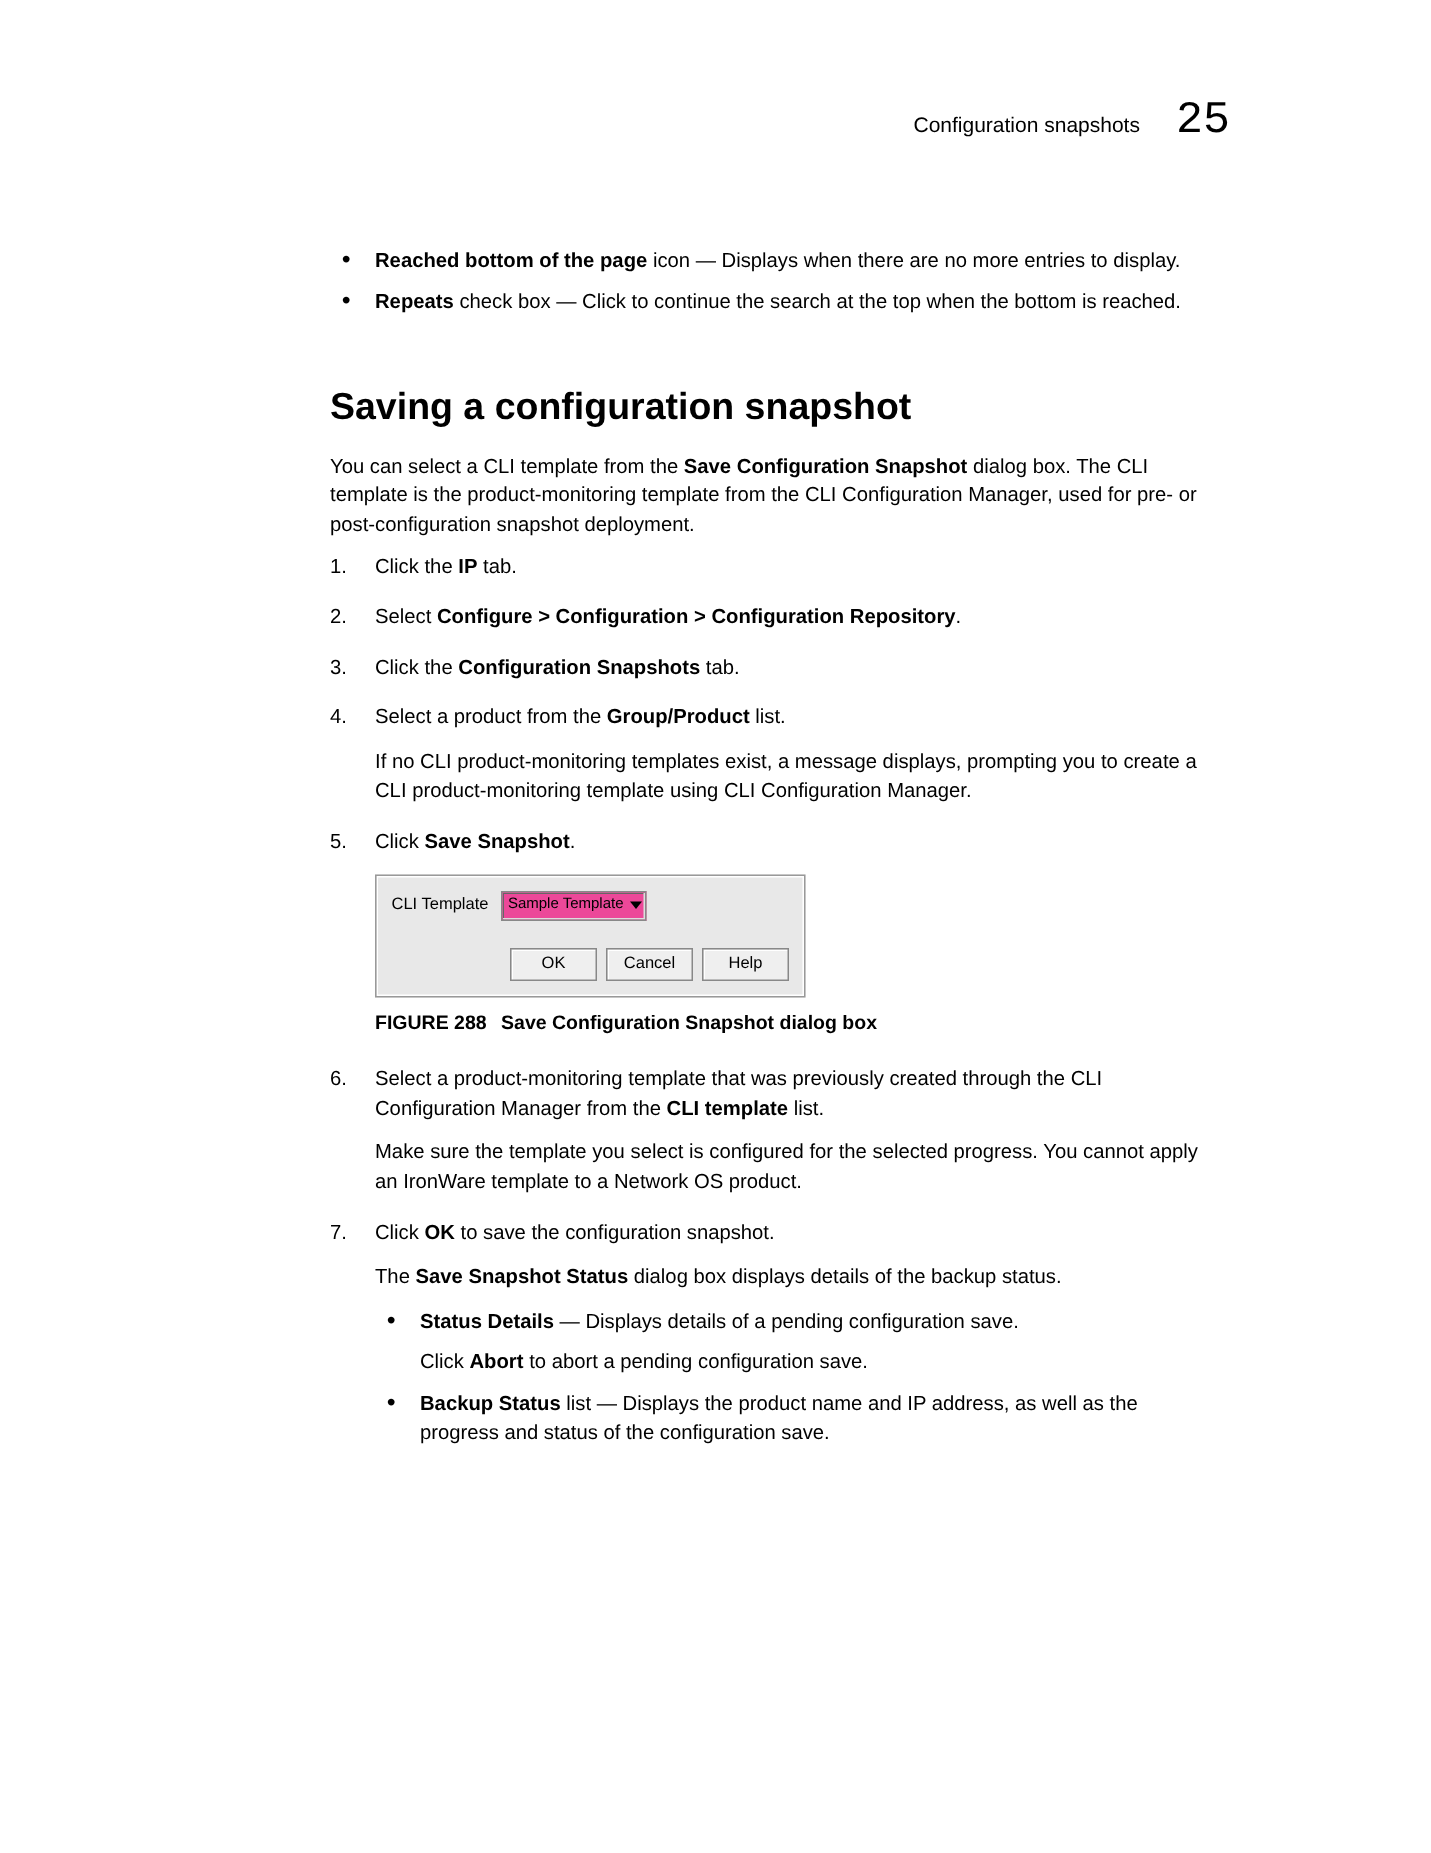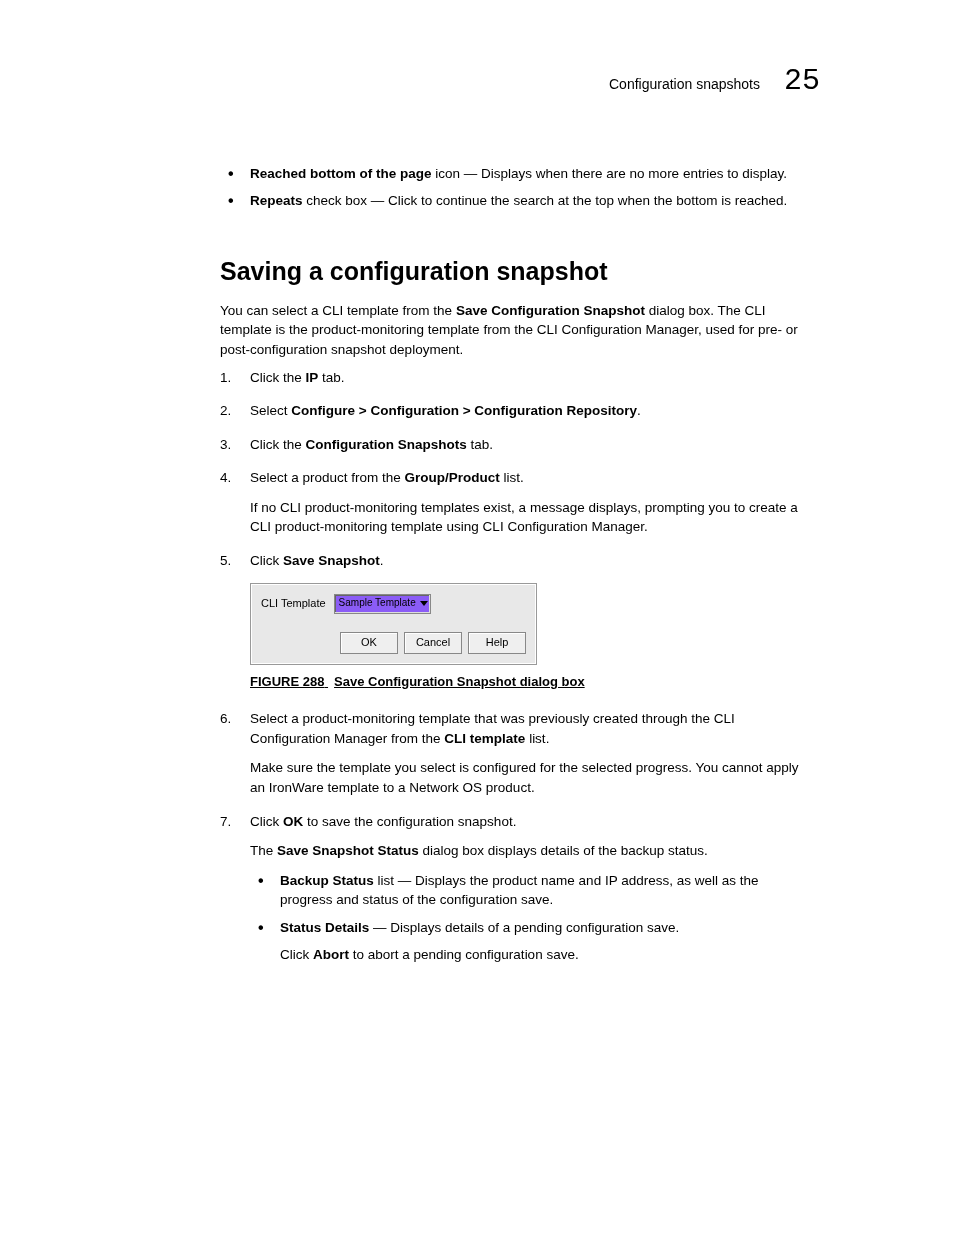--- a/index.html
+++ b/index.html
@@ -103,21 +103,21 @@
     padding: 10px 10px 6px 10px;
   }
   .dialog-label {
     font-family: Arial, sans-serif;
     font-size: 11px;
   }
   .combo {
     display: inline-flex;
     align-items: center;
     height: 18px;
-    background: #8b5cf6;
+    background: #ec4899;
     border: 1px solid #888;
     font-size: 10px;
     padding: 0 2px 0 4px;
     box-shadow: inset -1px -1px 0 #ddd, inset 1px 1px 0 #666;
     justify-content: flex-end;
   }
   .combo .tri {
     display:inline-block;
     margin-left:4px;
     width:0;height:0;
@@ -138,21 +138,20 @@
     background: #efefef;
     border: 1px solid #888;
     box-shadow: inset 1px 1px 0 #fff;
     text-align:center;
     line-height:18px;
     padding:0 6px;
   }
   .fig-caption {
     font-size: 13px;
     margin: 2px 0 18px 0;
-    text-decoration: underline;
   }
   .fig-caption .fig-label { font-weight:700; }
   .fig-caption .fig-title { font-family:"Arial Narrow",Arial,sans-serif; font-stretch:condensed; font-weight:700; margin-left:6px;}
 </style>
 </head>
 <body>
 <div class="page">
 
 <div class="header-line">
   <span class="header-text">Configuration snapshots</span>
@@ -209,24 +208,24 @@
     </li>
     <li>
       <span>Select a product-monitoring template that was previously created through the CLI Configuration Manager from the </span><span class="bold">CLI template</span><span> list.</span>
       <p>Make sure the template you select is configured for the selected progress. You cannot apply an IronWare template to a Network OS product.</p>
     </li>
     <li>
       <span>Click </span><span class="bold">OK</span><span> to save the configuration snapshot.</span>
       <p><span>The </span><span class="bold">Save Snapshot Status</span><span> dialog box displays details of the backup status.</span></p>
       <ul class="bullets">
         <li>
-          <span class="bold">Backup Status</span><span> list — Displays the product name and IP address, as well as the progress and status of the configuration save.</span>
-        </li>
-        <li>
           <span class="bold">Status Details</span><span> — Displays details of a pending configuration save.</span>
           <p><span>Click </span><span class="bold">Abort</span><span> to abort a pending configuration save.</span></p>
         </li>
+        <li>
+          <span class="bold">Backup Status</span><span> list — Displays the product name and IP address, as well as the progress and status of the configuration save.</span>
+        </li>
       </ul>
     </li>
   </ol>
 
 </div>
 </div>
 
 </body></html>

